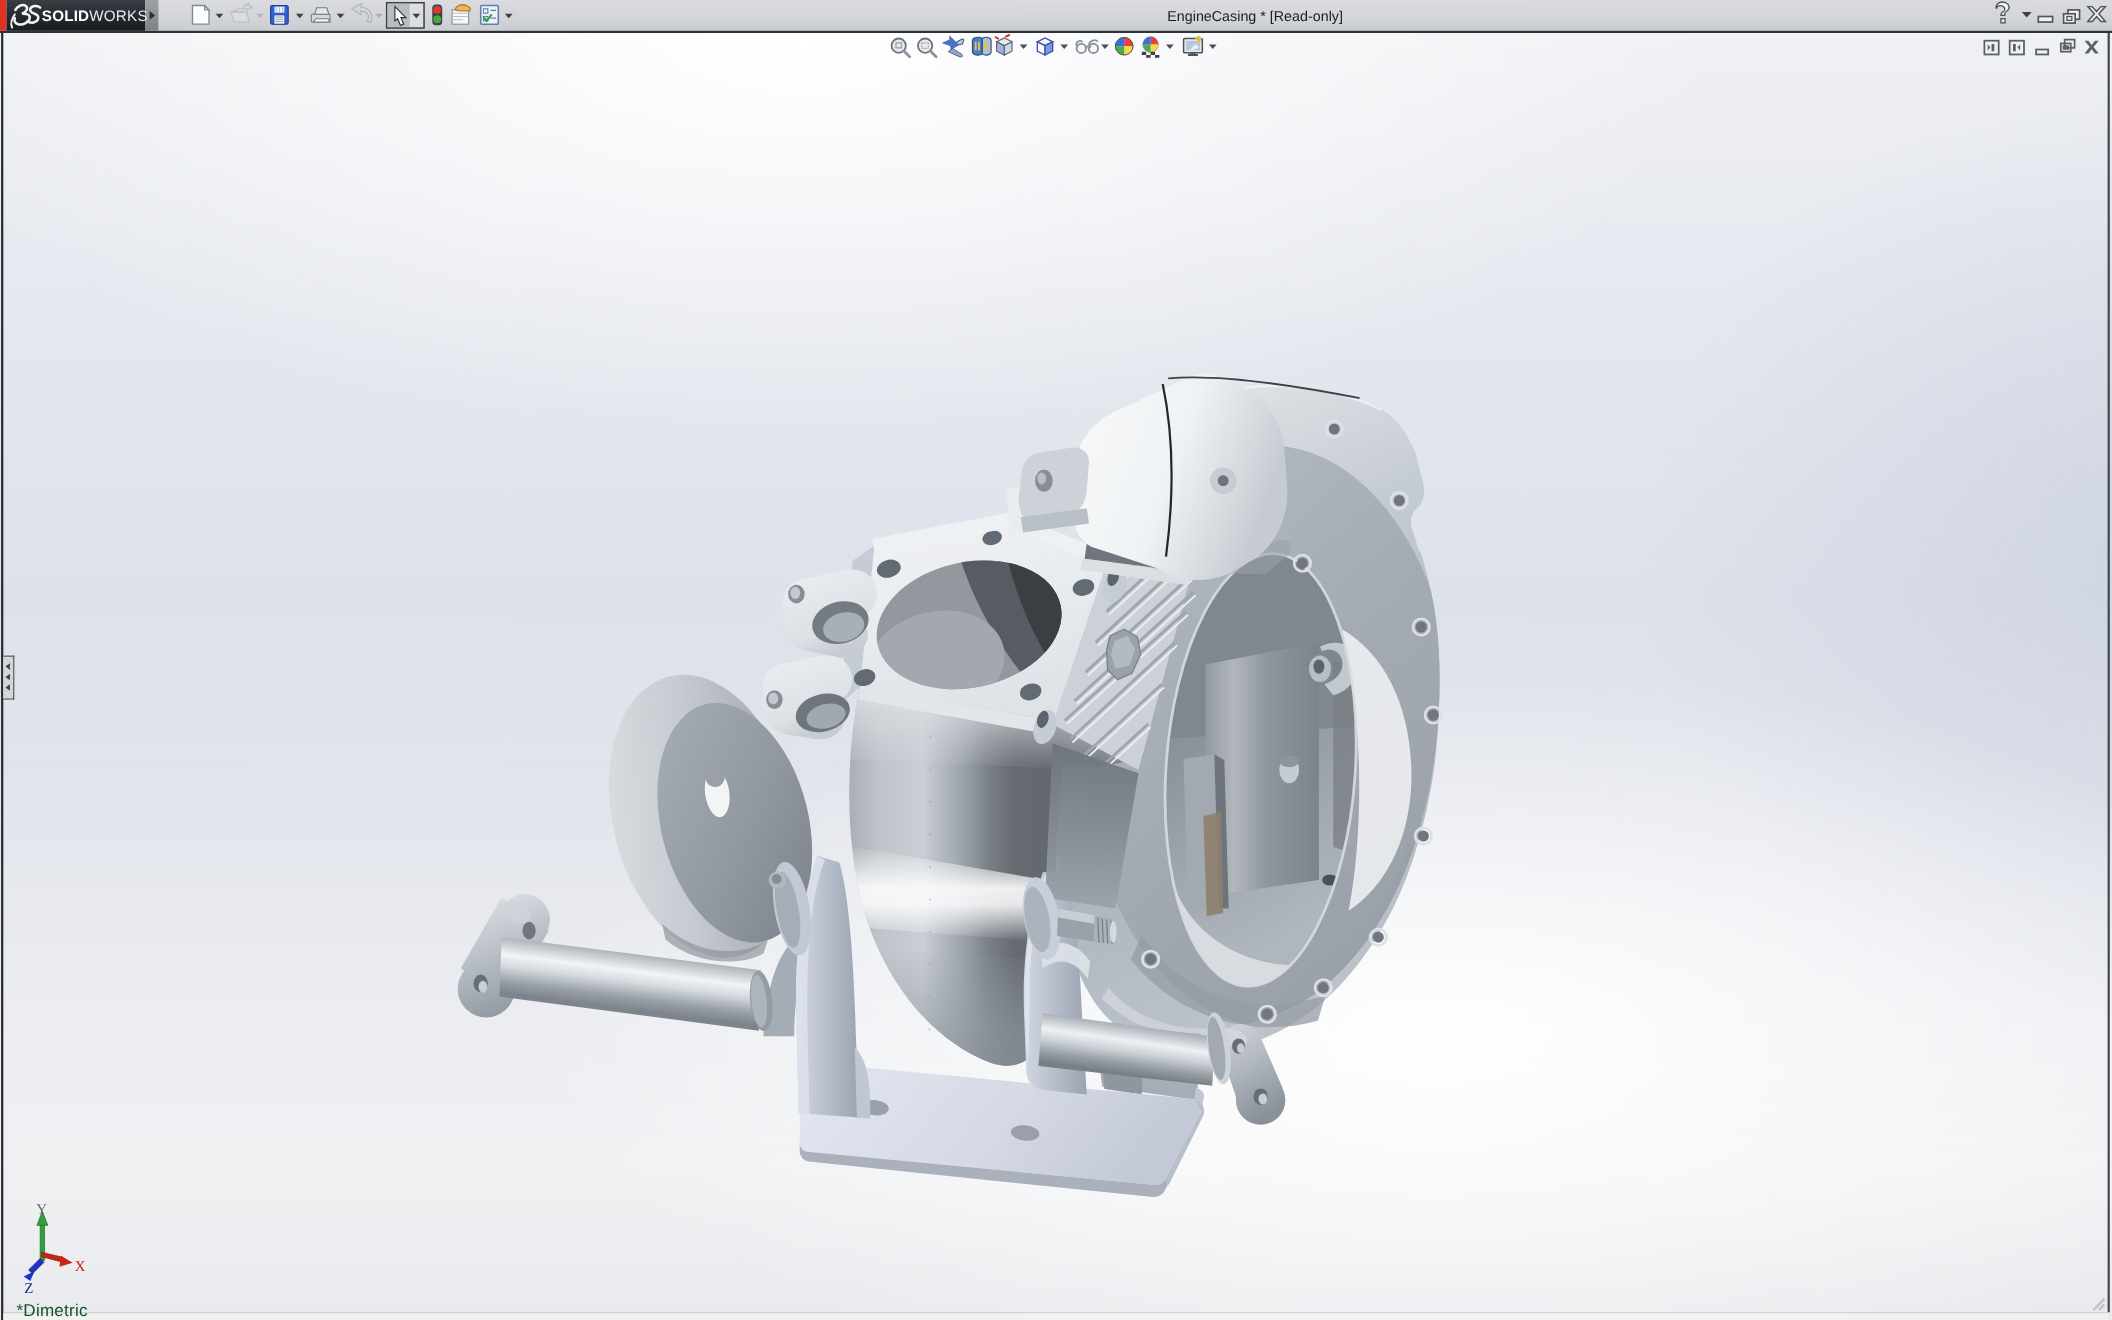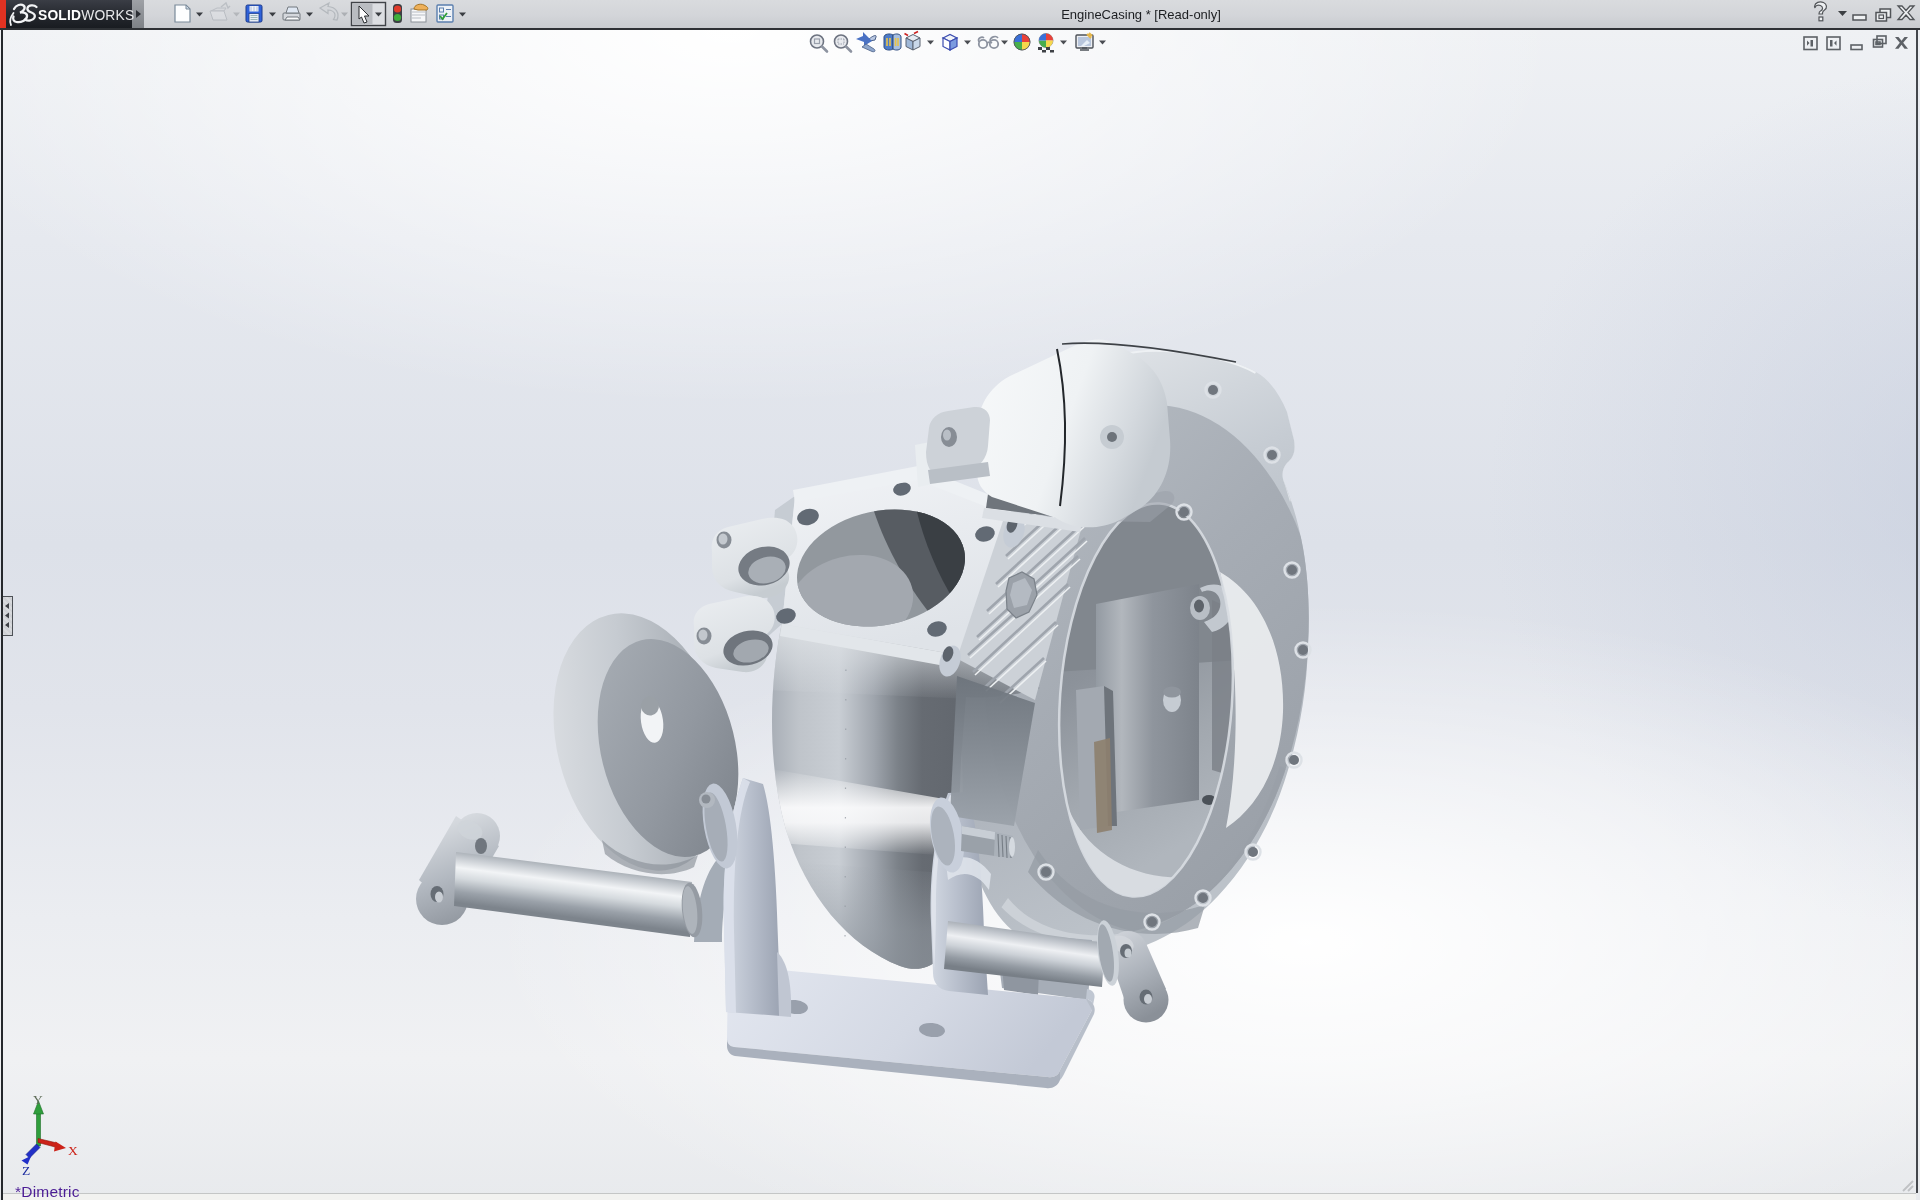--- a/index.html
+++ b/index.html
@@ -12,21 +12,21 @@
 background:
 radial-gradient(1250px 560px at 38% 0%, rgba(255,255,255,1), rgba(255,255,255,0) 67%),
 radial-gradient(1300px 540px at 68% 78%, rgba(255,255,255,0.98), rgba(255,255,255,0) 63%),
 radial-gradient(720px 640px at 103% 40%, rgba(193,201,219,0.55), rgba(193,201,219,0) 68%),
 linear-gradient(180deg,#eff1f4 0%,#e6e9ef 18%,#dde1e9 44%,#e1e4eb 58%,#ebedf1 76%,#f0f1f3 88%,#e8eaed 100%);}
 #vleft{position:absolute;left:1px;top:30px;width:2px;height:1170px;background:#25282c;}
 #vright{position:absolute;left:1916px;top:30px;width:2px;height:1163px;background:#44474c;}
 #vbottom{position:absolute;left:3px;top:1193px;width:1913px;height:1px;background:#c4c6c6;}
 #belowline{position:absolute;left:3px;top:1194px;width:1913px;height:6px;background:#f2f2f0;}
 #lefttab{position:absolute;left:3px;top:596px;width:9px;height:38px;background:repeating-linear-gradient(45deg,#d8dadd 0 2px,#cfd1d5 2px 4px);border:1px solid #4e5257;border-left:none;}
-#viewlabel{position:absolute;left:15px;top:1183px;font-size:15.5px;font-weight:normal;color:#4c1d95;letter-spacing:0.2px;}
+#viewlabel{position:absolute;left:15px;top:1183px;font-size:15.5px;font-weight:normal;color:#14532d;letter-spacing:0.2px;}
 </style>
 </head>
 <body>
 <div id="viewport"></div>
 <svg id="model" style="position:absolute;left:0;top:0;" width="1920" height="1200" viewBox="0 0 1920 1200">
 <defs>
 <linearGradient id="gHous" x1="0" y1="0" x2="0.25" y2="1">
 <stop offset="0" stop-color="#e9ecef"></stop>
         <stop offset="0.35" stop-color="#c6ccd3"></stop>
         <stop offset="0.7" stop-color="#aeb4bc"></stop>

